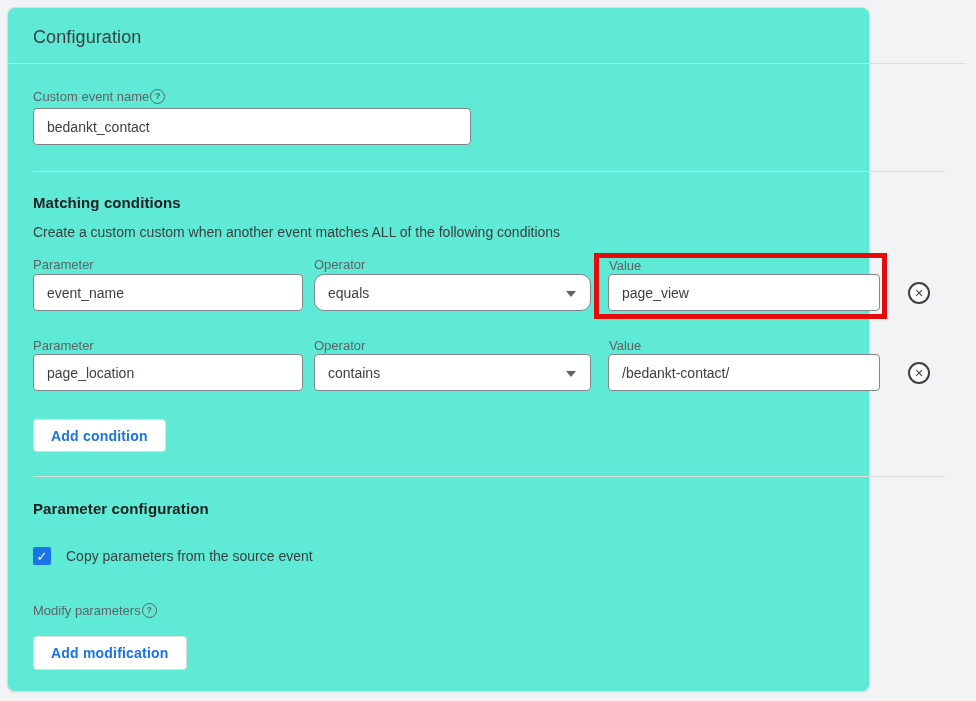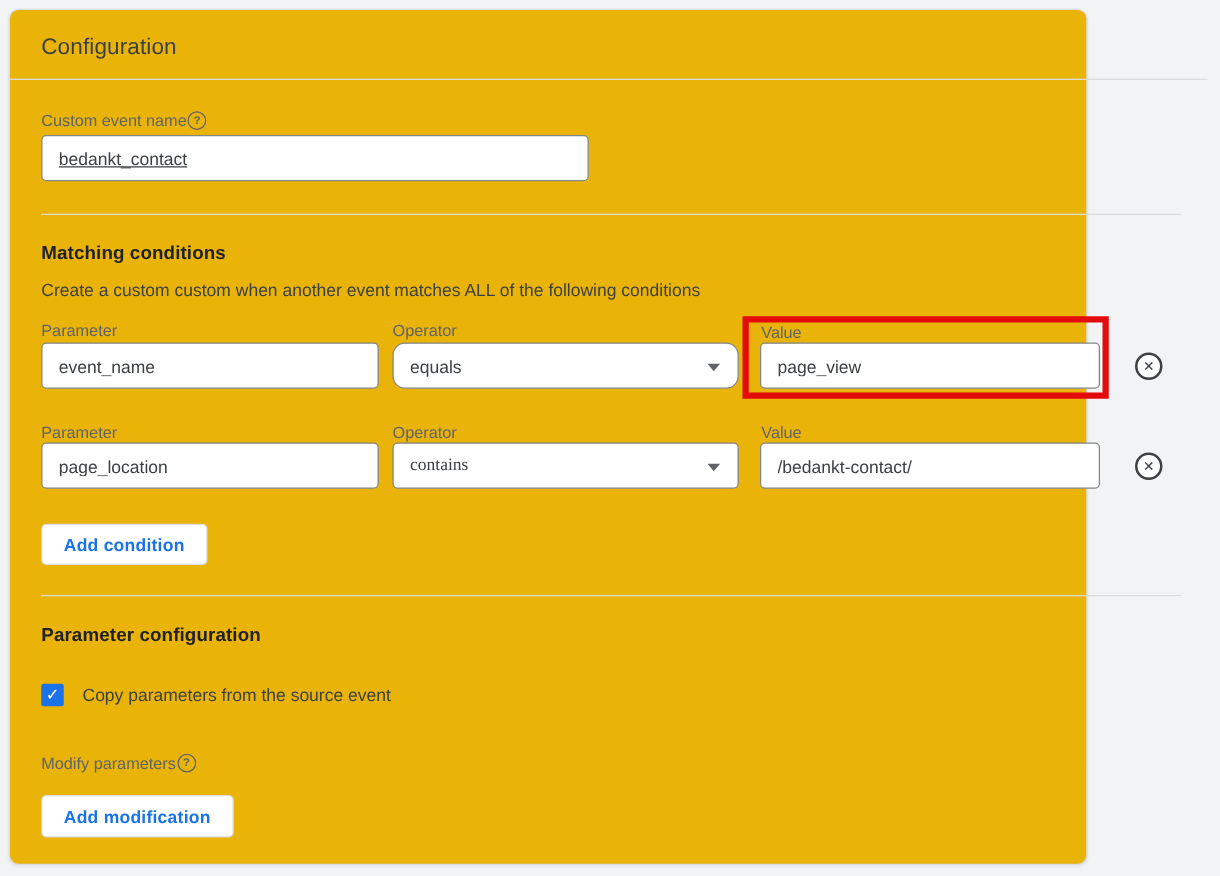--- a/index.html
+++ b/index.html
@@ -9,21 +9,21 @@
     font-family: "Liberation Sans", "DejaVu Sans", sans-serif;
     width: 976px;
     height: 701px;
     position: relative;
     -webkit-font-smoothing: antialiased;
   }
   .card {
     position: absolute;
     left: 7px; top: 7px;
     width: 863px; height: 685px;
-    background: #eab308;
+    background: #5eead4;
     border: 1px solid #dadce0;
     border-radius: 8px;
     box-shadow: 0 1px 2px rgba(60,64,67,0.08);
     box-sizing: border-box;
   }
   .abs { position: absolute; }
 
   .page-title {
     left: 25px; top: 19px;
     font-size: 18px;
@@ -176,21 +176,21 @@
 
   <div class="abs page-title">Configuration</div>
   <div class="abs divider-full"></div>
 
   <div class="abs field-label" style="left:25px; top:81px;">
     <span>Custom event name</span>
     <span class="help-icon">
         <span>?</span>
       </span>
   </div>
-  <input class="abs text-input" style="left: 25px; top: 100px; width: 438px; text-decoration: underline;" value="bedankt_contact">
+  <input class="abs text-input" style="left: 25px; top: 100px; width: 438px;" value="bedankt_contact">
 
   <div class="abs divider-inset" style="top:163px;"></div>
 
   <div class="abs section-heading" style="left:25px; top:186px;">Matching conditions</div>
   <div class="abs section-desc" style="left:25px; top:216px;">Create a custom custom when another event matches ALL of the following conditions</div>
 
   <div class="abs field-label" style="left:25px; top:249px;">Parameter</div>
   <div class="abs field-label" style="left:306px; top:249px;">Operator</div>
   <div class="abs field-label" style="left:601px; top:250px; z-index:6;">Value</div>
 
@@ -203,21 +203,21 @@
   <div class="abs highlight-box"></div>
   <div class="abs remove-btn" style="left:900px; top:274px;">
     <span>✕</span>
   </div>
 
   <div class="abs field-label" style="left:25px; top:330px;">Parameter</div>
   <div class="abs field-label" style="left:306px; top:330px;">Operator</div>
   <div class="abs field-label" style="left:601px; top:330px;">Value</div>
 
   <input class="abs text-input" style="left: 25px; top: 346px; width: 270px;" value="page_location">
-  <div class="select-box" style="left:306px; top:346px; width:277px;font-family:Liberation Serif, serif;">
+  <div class="select-box" style="left:306px; top:346px; width:277px;">
     <span>contains</span>
     <span class="select-arrow"></span>
   </div>
   <input class="abs text-input" style="left: 600px; top: 346px; width: 272px;" value="/bedankt-contact/">
   <div class="abs remove-btn" style="left:900px; top:354px;">
     <span>✕</span>
   </div>
 
   <button class="abs outline-btn" style="left:25px; top:411px; height:33px;">Add condition</button>
 

